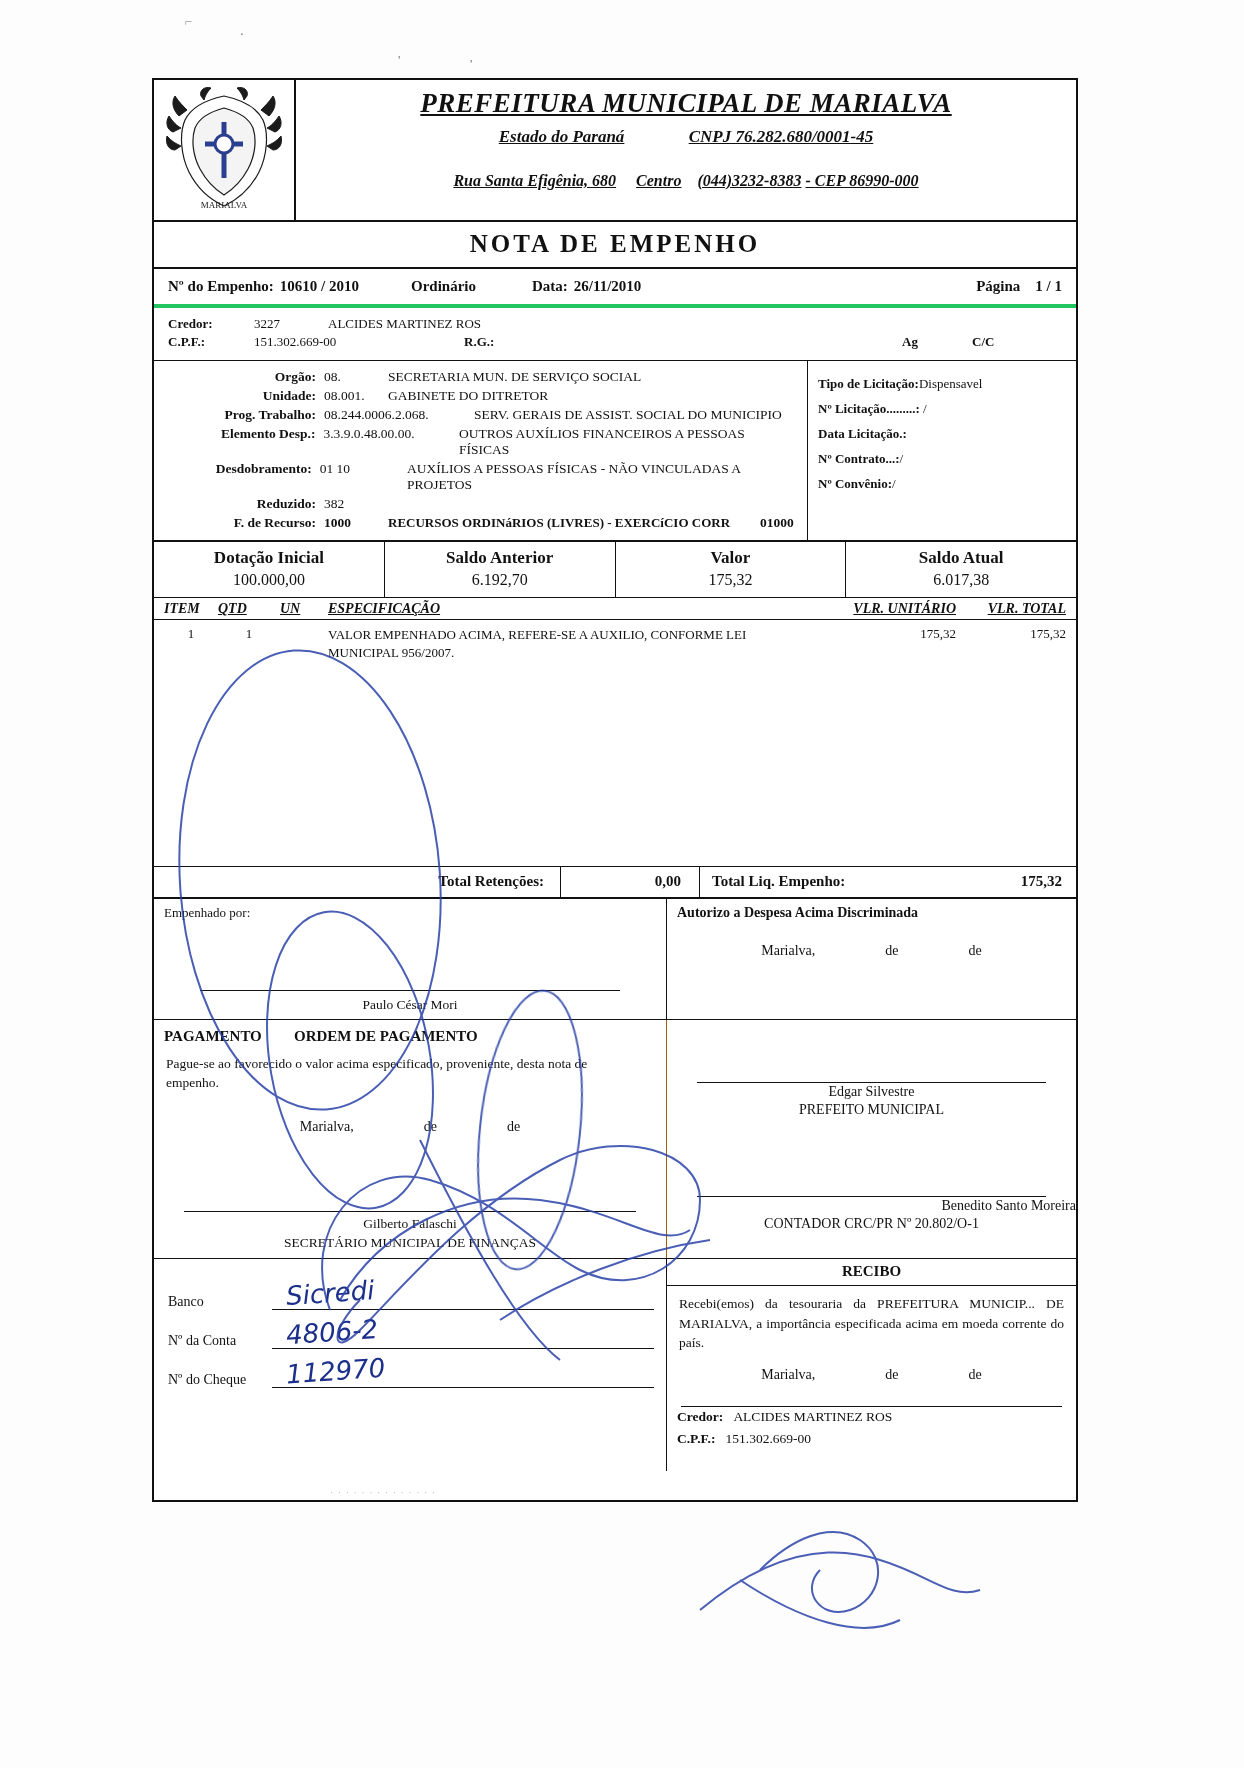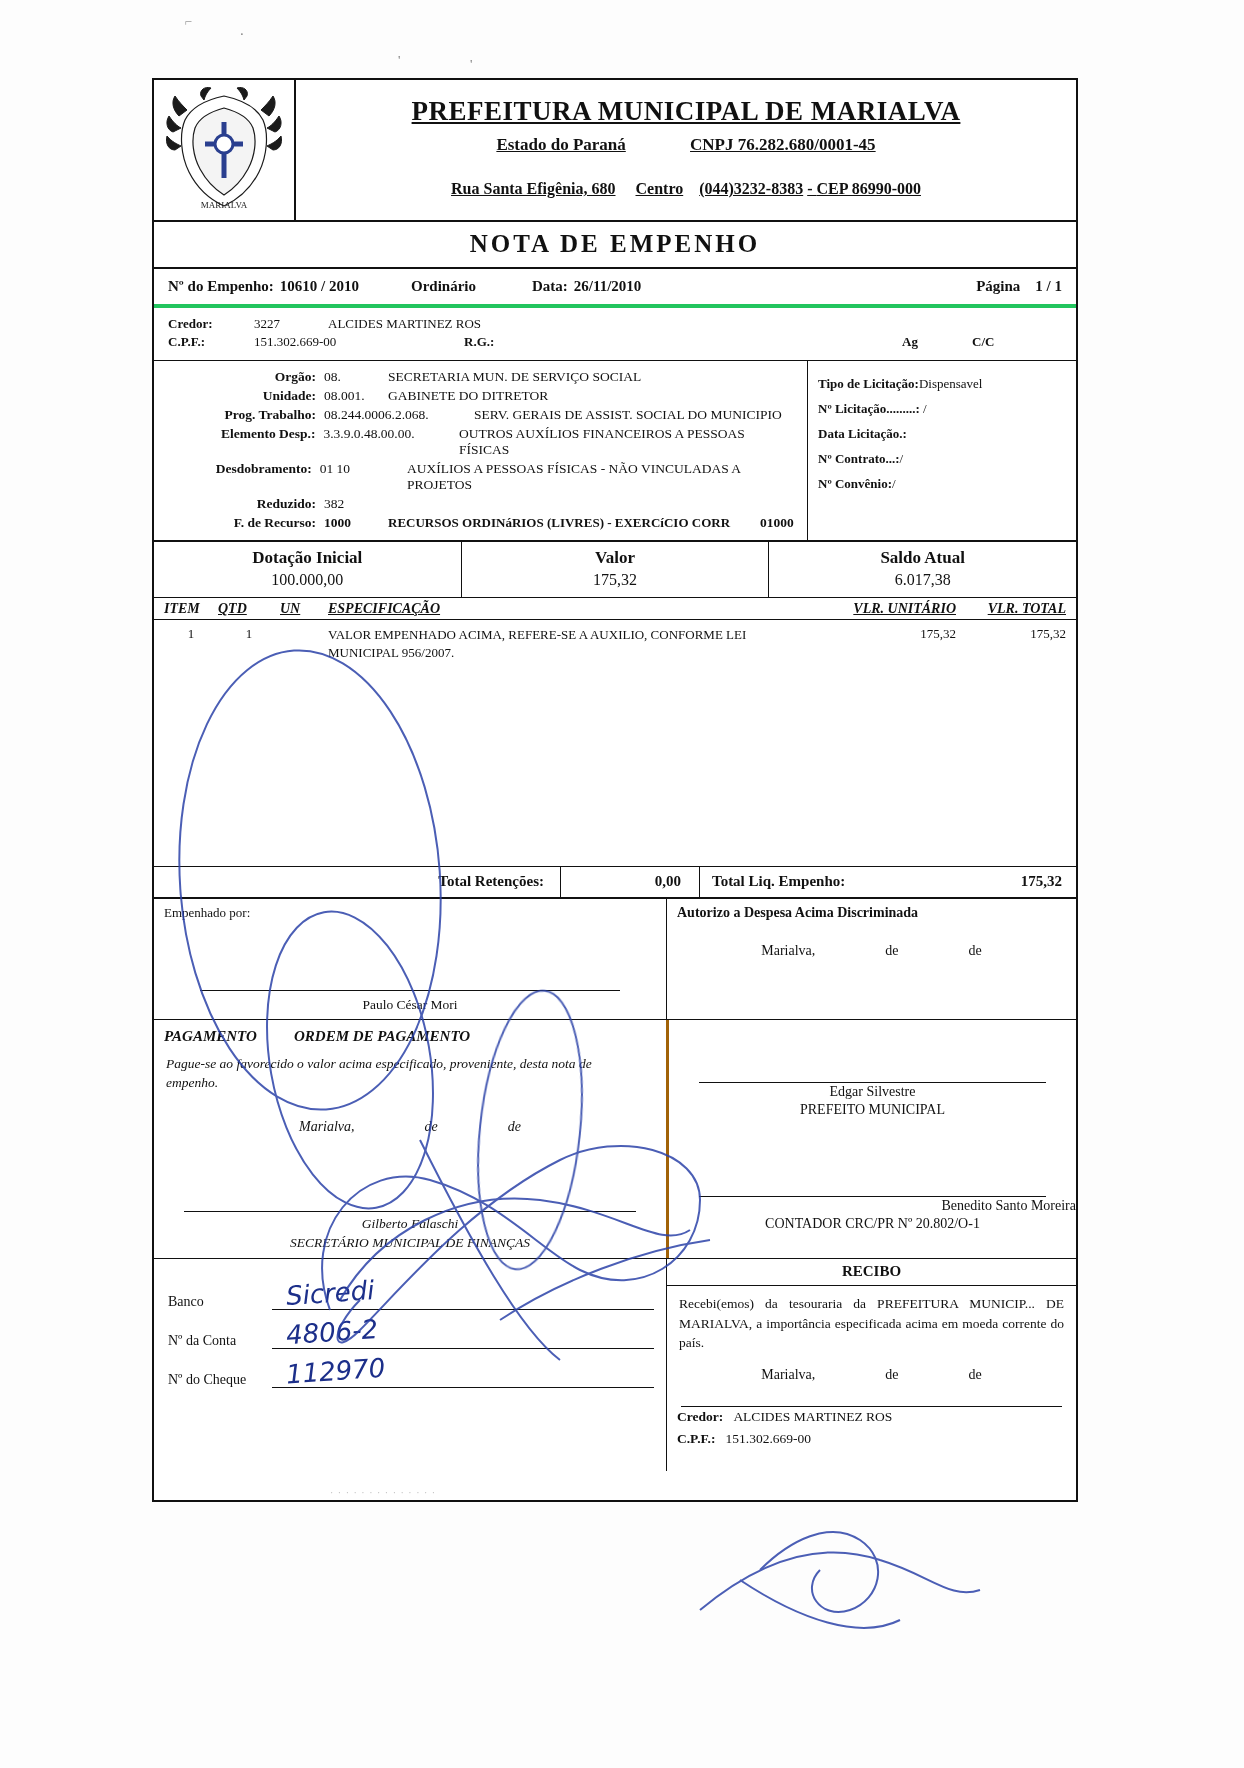--- a/index.html
+++ b/index.html
@@ -5,21 +5,21 @@
   html,body{margin:0;padding:0;background:#ffffff;}
   body{width:1244px;height:1768px;font-family:"Liberation Serif",serif;color:#111;position:relative;}
   .page{position:absolute;left:0;top:0;width:1244px;height:1768px;background:#fdfdfd;}
 
   .doc{position:absolute;left:152px;top:78px;width:922px;height:1420px;border:2px solid #111;background:#fff;}
 
   
   .hdr{display:flex;border-bottom:2px solid #111;height:140px;}
   .crest{width:140px;border-right:2px solid #111;display:flex;align-items:center;justify-content:center;}
   .crest svg{display:block;}
-  .hdr-txt{flex:1;text-align:center;padding-top:16px;}
+  .hdr-txt{flex:1;text-align:center;padding-top:8px;font-style:italic;}
   .h-title{font-size:27px;font-weight:bold;letter-spacing:.5px;text-decoration:underline;}
   .h-row2{margin-top:8px;font-size:17px;font-weight:bold;}
   .h-row2 .estado{text-decoration:underline;}
   .h-row2 .cnpj{margin-left:60px;text-decoration:underline;}
   .h-row3{margin-top:25px;font-size:16px;font-weight:bold;}
   .h-row3 .rua{text-decoration:underline;}
   .h-row3 .rest{text-decoration:underline;}
 
   .nota{border-bottom:2px solid #111;text-align:center;font-size:25px;font-weight:bold;letter-spacing:3px;padding:8px 0 9px;}
 
@@ -80,21 +80,21 @@
   
   .sig{display:flex;border-bottom:1px solid #111;}
   .sigL{width:512px;border-right:1px solid #111;position:relative;height:120px;}
   .sigR{flex:1;position:relative;height:120px;}
   .tag{font-size:13px;padding:6px 0 0 10px;}
   .tagb{font-weight:bold;font-size:14px;padding:6px 0 0 10px;}
   .signline{position:absolute;left:46px;right:46px;bottom:28px;border-top:1px solid #111;}
   .signname{position:absolute;left:0;right:0;bottom:6px;text-align:center;font-size:13.5px;}
 
   .pagamento{display:flex;border-bottom:1px solid #111;}
-  .payL{width:512px;border-right:3px solid #a16207;position:relative;height:238px;font-style:italic;}
+  .payL{width:512px;border-right:1px solid #a16207;position:relative;height:238px;}
   .payR{flex:1;position:relative;height:238px;}
   .payhead{display:flex;padding:8px 0 0 10px;font-size:15px;font-weight:bold;}
   .payhead .a{width:130px;}
   .paytext{padding:10px 24px 0 12px;font-size:13.5px;line-height:1.4;}
   .marialva-line{display:flex;justify-content:center;gap:70px;font-size:14px;margin-top:26px;}
   .sec-line{position:absolute;left:30px;right:30px;bottom:46px;border-top:1px solid #111;}
   .sec-n1{position:absolute;left:0;right:0;bottom:26px;text-align:center;font-size:13.5px;}
   .sec-n2{position:absolute;left:0;right:0;bottom:7px;text-align:center;font-size:13.5px;}
 
   .prefL{position:absolute;left:30px;right:30px;top:62px;border-top:1px solid #111;}
@@ -266,20 +266,24 @@
         </div>
       </div>
     </div>
 
     <div class="dotacao">
       <div>
         <div class="t">Dotação Inicial</div>
         <div class="v">100.000,00</div>
       </div>
       <div>
+        <div class="t">Saldo Anterior</div>
+        <div class="v">6.192,70</div>
+      </div>
+      <div>
         <div class="t">Valor</div>
         <div class="v">175,32</div>
       </div>
       <div>
         <div class="t">Saldo Atual</div>
         <div class="v">6.017,38</div>
       </div>
     </div>
 
     <div class="itemhdr">

